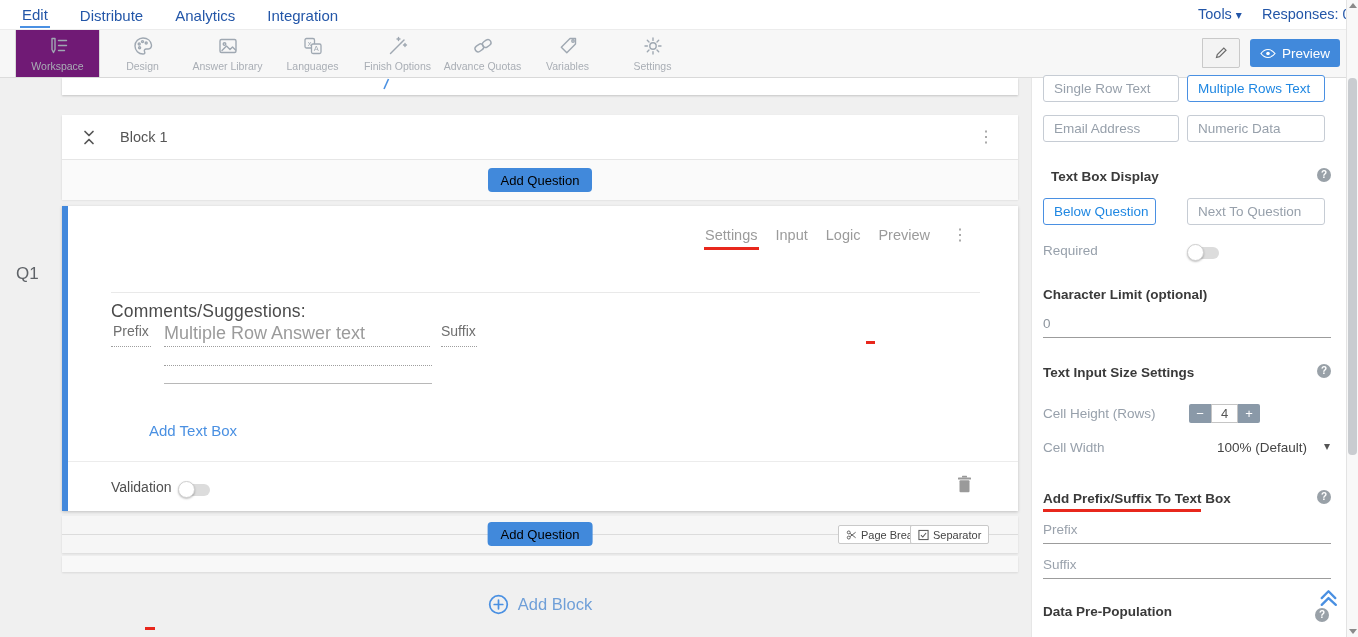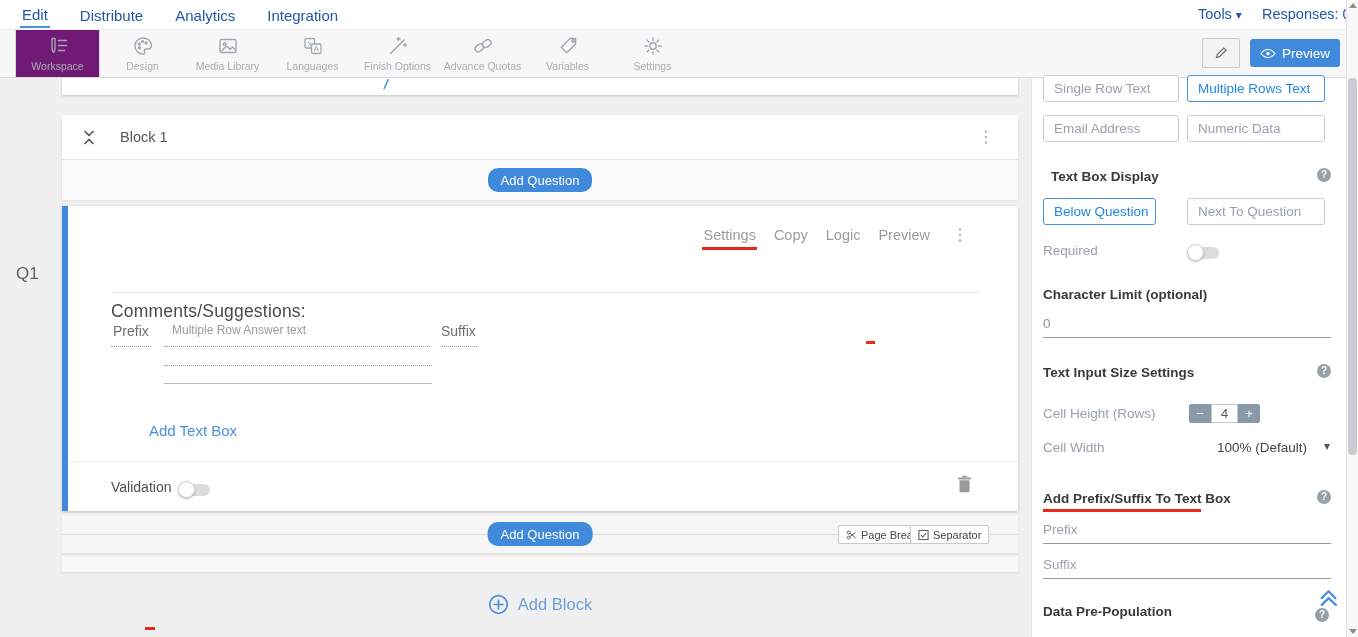--- a/index.html
+++ b/index.html
@@ -44,36 +44,36 @@
 
   .block-card { position:absolute; left:62px; top:115px; width:956px; height:84px; background:#fff;
                 box-shadow:0 1px 2px rgba(0,0,0,.13); }
   .block-header { position:relative; height:45px; border-bottom:1px solid #e6e6e6; }
   .collapse-icon { position:absolute; left:20px; top:14px; cursor:pointer; }
   .block-title { position:absolute; left:58px; top:14px; font-size:14.5px; color:#555; }
   .dots-v { cursor:pointer; color:#9b9b9b; font-size:16px; }
   .dots-v::after { content:"⋮"; }
   .block-header .dots-v { position:absolute; right:24px; top:12px; }
   .block-strip { position:relative; height:40px; background:#fafafa; display:flex; align-items:center; justify-content:center; }
-  .btn-primary { background:#4189db; color:#ffffff; font-size:13px; height:24px; padding:0 13px; border:none;
-                 border-radius:10px; cursor:pointer; display:inline-flex; align-items:center; font-family:"Liberation Sans", sans-serif; }
+  .btn-primary { background:#4189db; color:#000000; font-size:13px; height:24px; padding:0 13px; border:none;
+                 border-radius:4px; cursor:pointer; display:inline-flex; align-items:center; font-family:"Liberation Sans", sans-serif; }
 
   .q1-label { position:absolute; left:16px; top:264px; font-size:17px; color:#5f6368; }
 
   .question-card { position:absolute; left:62px; top:206px; width:956px; height:305px; background:#fff;
                    border-left:6px solid #4288dc; box-shadow:0 1px 3px rgba(0,0,0,.2); }
   .q-tabs { position:absolute; top:21px; right:88px; display:flex; gap:18px; }
   .q-tab { font-size:14.5px; color:#9b9b9b; cursor:pointer; position:relative; }
   .q-tab.active::after { content:""; position:absolute; left:-1px; right:-1px; bottom:-7px; height:3px; background:#e8271c; }
   .q-tabs-dots { position:absolute; top:19px; right:50px; }
   .q-title { position:absolute; left:43px; top:52px; font-size:17.5px; color:#4a4a4a; letter-spacing:.2px;margin-top:43px; }
   .q-hr { position:absolute; left:43px; right:38px; top:86px; border-top:1px solid #e9e9e9; }
   .q-prefix-label { position:absolute; left:45px; top:117px; font-size:14px; color:#6f6f6f; }
   .q-suffix-label { position:absolute; left:373px; top:117px; font-size:14px; color:#6f6f6f; }
-  .q-answer-ph { position:absolute; left:96px; top:117px; font-size:12px; color:#9b9b9b; cursor:text;margin-left:8px; }
+  .q-answer-ph { position:absolute; left:96px; top:117px; font-size:18px; color:#9b9b9b; cursor:text; }
   .dotted-line { position:absolute; border-bottom:1px dotted #9e9e9e; height:1px; }
   .solid-line { position:absolute; border-bottom:1px solid #b8b8b8; height:1px; }
   .add-textbox-link { position:absolute; left:81px; top:216px; font-size:15px; color:#4a90e2; cursor:pointer; }
   .q-divider { position:absolute; left:0; right:0; top:255px; border-top:1px solid #ececec; }
   .validation-label { position:absolute; left:43px; top:273px; font-size:14px; color:#4f4f4f; }
   .trash-btn { position:absolute; right:46px; top:269px; cursor:pointer; }
 
   .toggle { position:relative; width:30px; height:12px; background:#dcdcdc; border-radius:6px; cursor:pointer; }
   .toggle .knob { position:absolute; left:-2px; top:-3px; width:17px; height:17px; background:#fff;
                   border:1px solid #cfcfcf; border-radius:50%; box-shadow:0 1px 2px rgba(0,0,0,.25); }
@@ -176,21 +176,21 @@
             <circle cx="7.6" cy="12.8" r="1"></circle>
         </svg>
         <span class="tb-label">Design</span>
       </div>
       <div class="tb-item">
         <svg width="22" height="22" viewBox="0 0 22 22" fill="none" stroke="#9fa8b2" stroke-width="1.4" stroke-linecap="round" stroke-linejoin="round">
           <rect x="3" y="4.5" width="16" height="13" rx="1.5"></rect>
             <circle cx="7.5" cy="9" r="1.3"></circle>
           <path d="M5 15.5l4.5-4.5 3.5 3.5 2.5-2.5 3 3"></path>
         </svg>
-        <span class="tb-label">Media Library</span>
+        <span class="tb-label">Answer Library</span>
       </div>
       <div class="tb-item">
         <svg width="22" height="22" viewBox="0 0 22 22" fill="none" stroke="#9fa8b2" stroke-width="1.3">
           <rect x="3" y="3.5" width="9.5" height="9.5" rx="1.5"></rect>
           <rect x="9.5" y="9" width="9.5" height="9.5" rx="1.5" fill="#f7f7f7"></rect>
           <text x="7.7" y="10.6" font-size="7.5" fill="#9fa8b2" stroke="none" text-anchor="middle" font-family="Liberation Sans, sans-serif">x</text>
           <text x="14.2" y="16.3" font-size="7.5" fill="#9fa8b2" stroke="none" text-anchor="middle" font-family="Liberation Sans, sans-serif">A</text>
         </svg>
         <span class="tb-label">Languages</span>
       </div>
@@ -257,21 +257,21 @@
     <div class="block-strip">
       <button class="btn-primary">Add Question</button>
     </div>
   </div>
 
   <div class="q1-label">Q1</div>
 
   <div class="question-card">
     <div class="q-tabs">
       <span class="q-tab active">Settings</span>
-      <span class="q-tab">Copy</span>
+      <span class="q-tab">Input</span>
       <span class="q-tab">Logic</span>
       <span class="q-tab">Preview</span>
     </div>
     <span class="dots-v q-tabs-dots"></span>
 
     <div class="q-title">Comments/Suggestions:</div>
     <div class="q-hr"></div>
 
     <span class="q-prefix-label">Prefix</span>
     <div class="dotted-line" style="left:43px; top:140px; width:40px;"></div>

